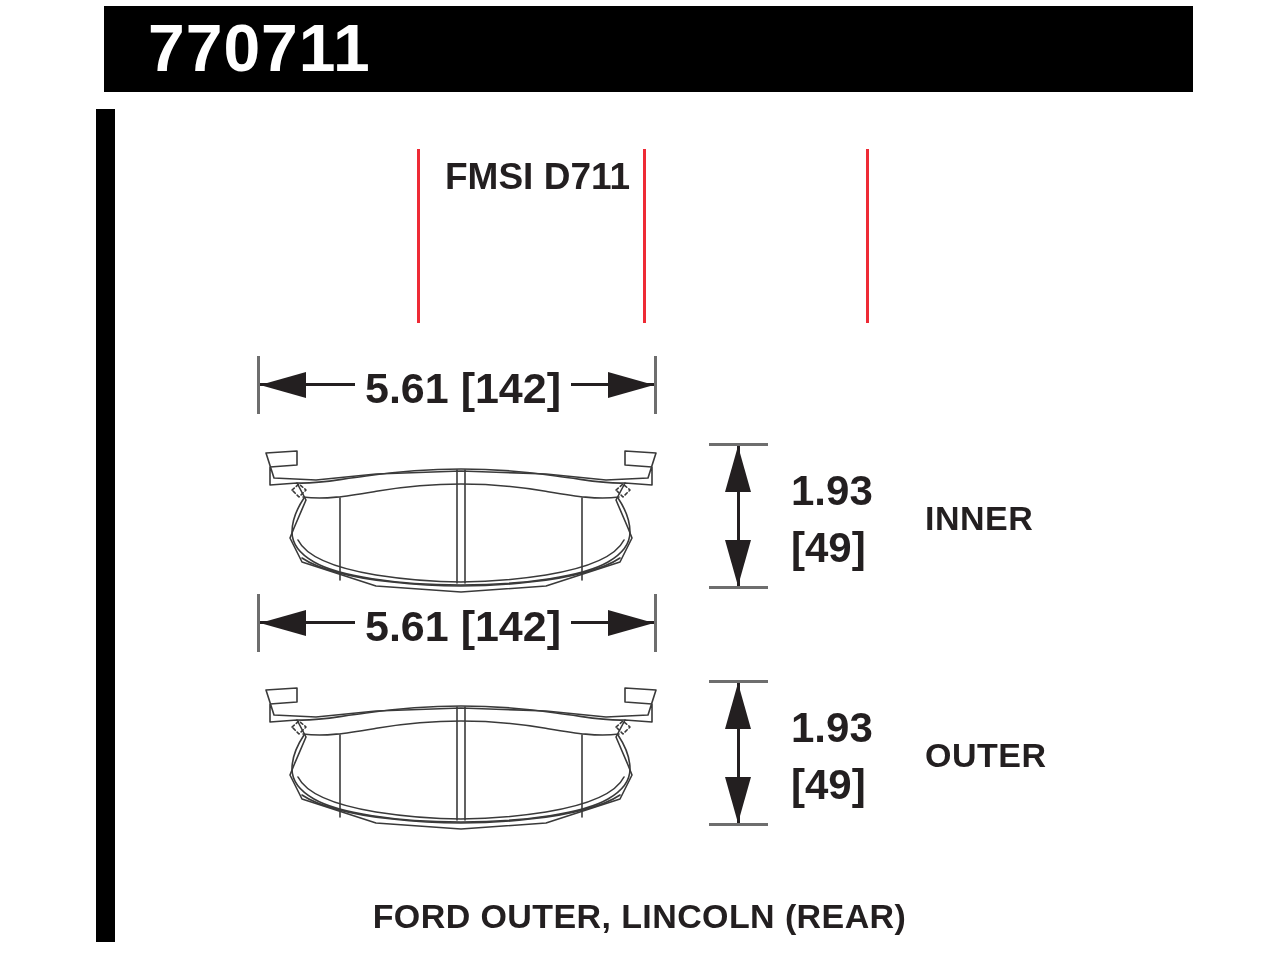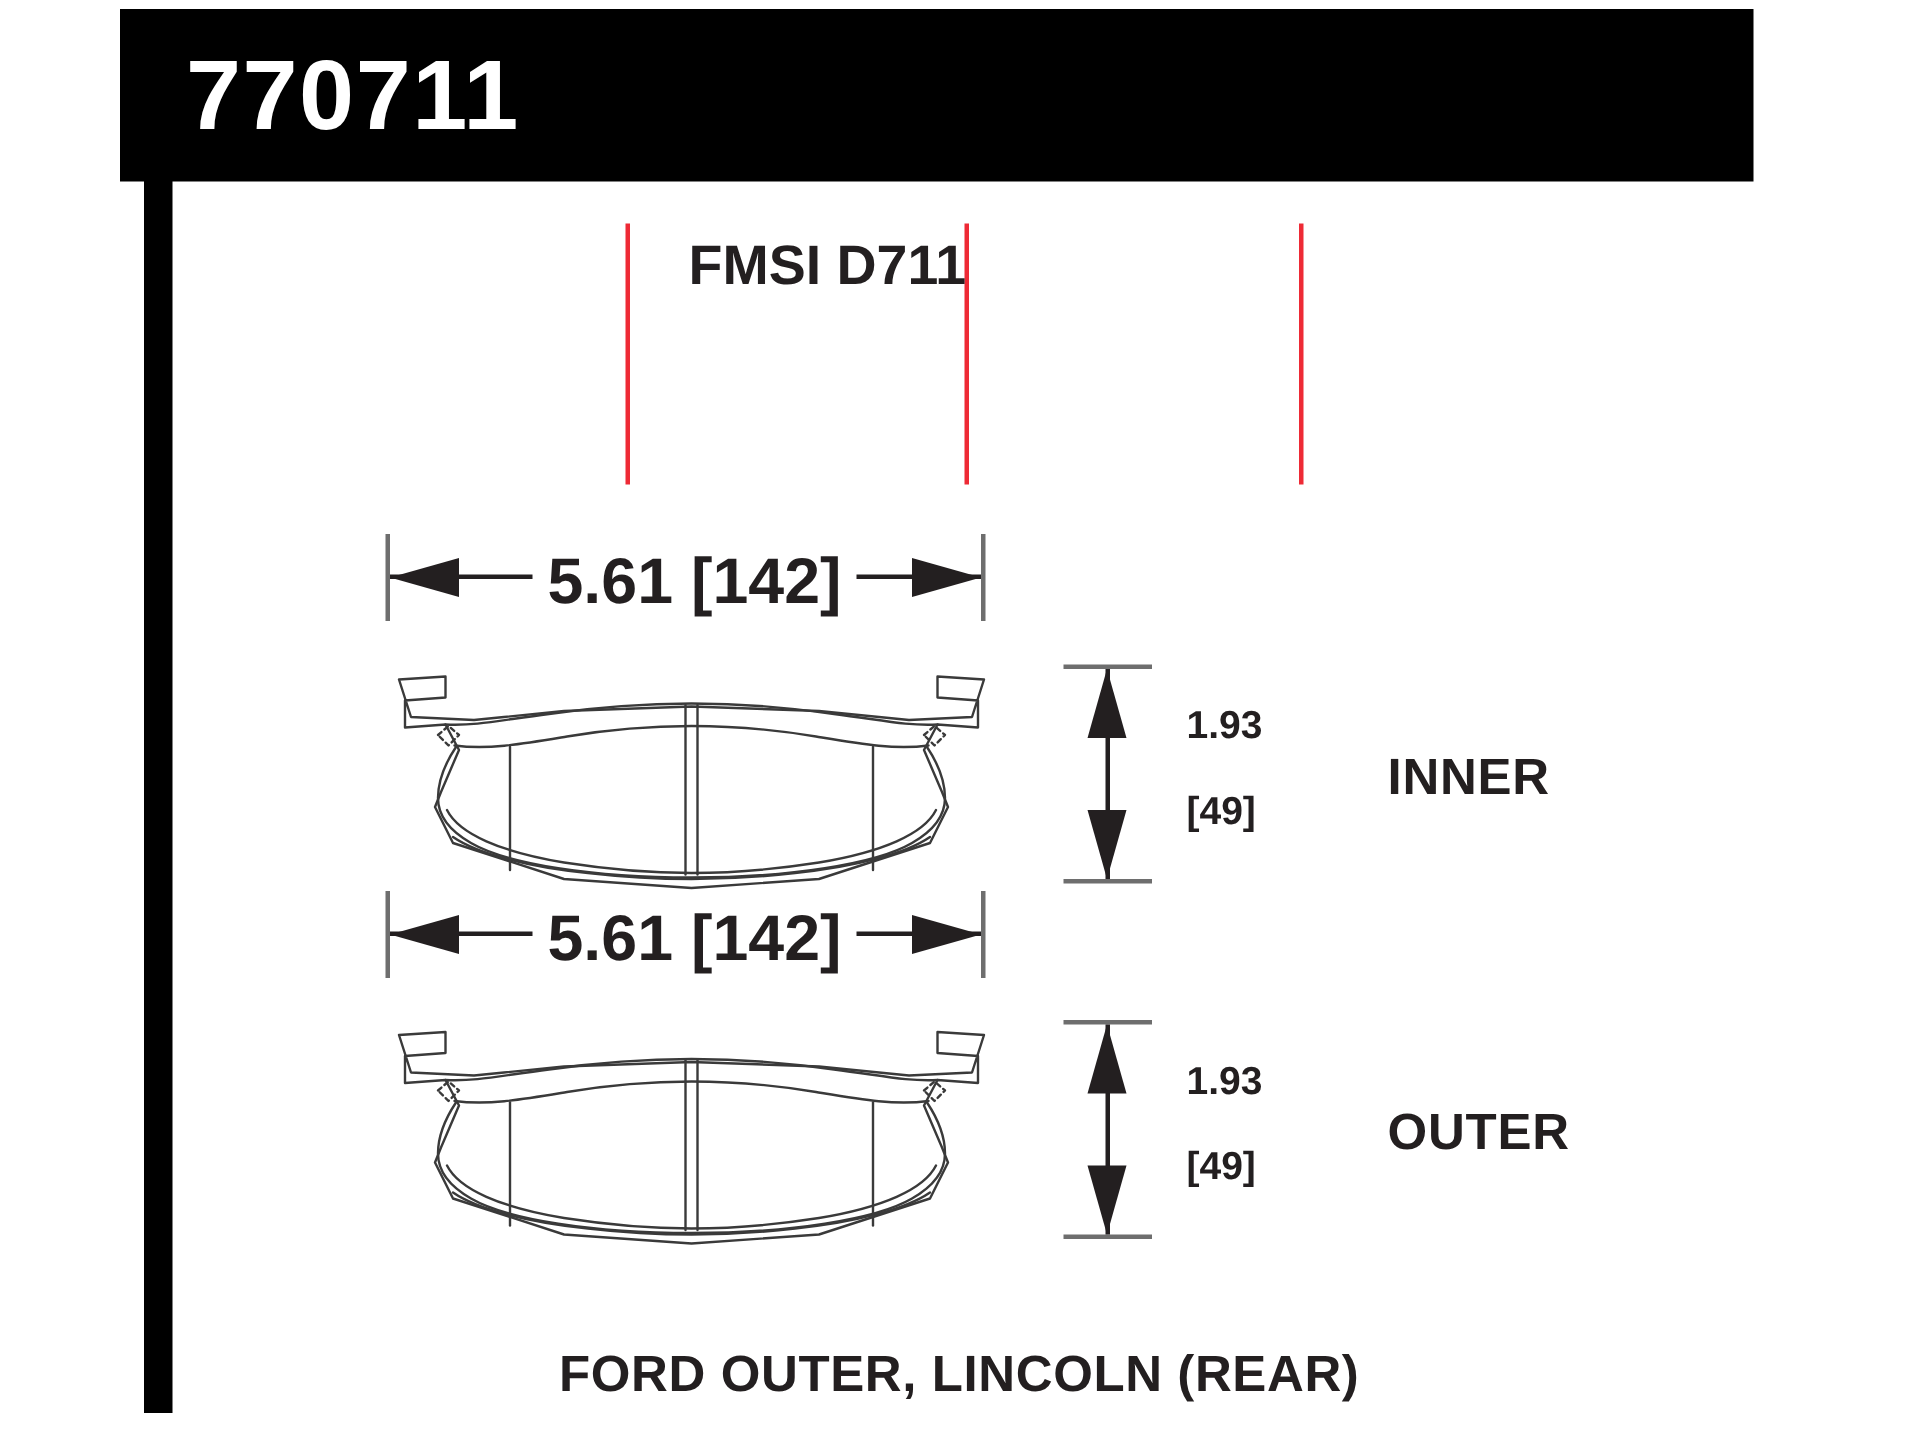--- a/index.html
+++ b/index.html
@@ -17,24 +17,24 @@
   }
 
   
   #sheet {
     position: absolute;
     inset: 0;
     background: #ffffff;
   }
   .header-bar {
     position: absolute;
-    left: 80px;
+    left: 104px;
     top: 6px;
     width: 1089px;
-    height: 115px;
+    height: 86px;
     background: #000000;
   }
   .header-code {
     position: absolute;
     left: 44px;
     top: 50%;
     transform: translateY(-52%);
     color: #ffffff;
     font-size: 66px;
     font-weight: bold;
@@ -61,32 +61,32 @@
 
   
   .label {
     position: absolute;
     color: #231f20;
     font-weight: bold;
     white-space: nowrap;
     font-family: "Liberation Sans", sans-serif;
     line-height: 1;
   }
-  .label-fmsi   { left: 459px; top: 158px; font-size: 37px; letter-spacing: 0px; }
+  .label-fmsi   { left: 445px; top: 158px; font-size: 37px; letter-spacing: 0px; }
   .label-thick  { left: 880px; top: 158px; font-size: 37px; letter-spacing: 0px; }
   .label-side   { font-size: 34px; letter-spacing: 0.5px; }
   .label-caption{
     left: 0; width: 1279px; top: 899px;
     text-align: center; font-size: 34px; letter-spacing: 0.4px;
   }
   .dim-num {
     position: absolute;
     color: #231f20;
     font-weight: bold;
-    font-size: 26px;
+    font-size: 42px;
     line-height: 1;
     white-space: nowrap;
     font-family: "Liberation Sans", sans-serif;
   }
   .dim-h-text {
     position: absolute;
     color: #231f20;
     font-weight: bold;
     font-size: 43px;
     line-height: 1;

